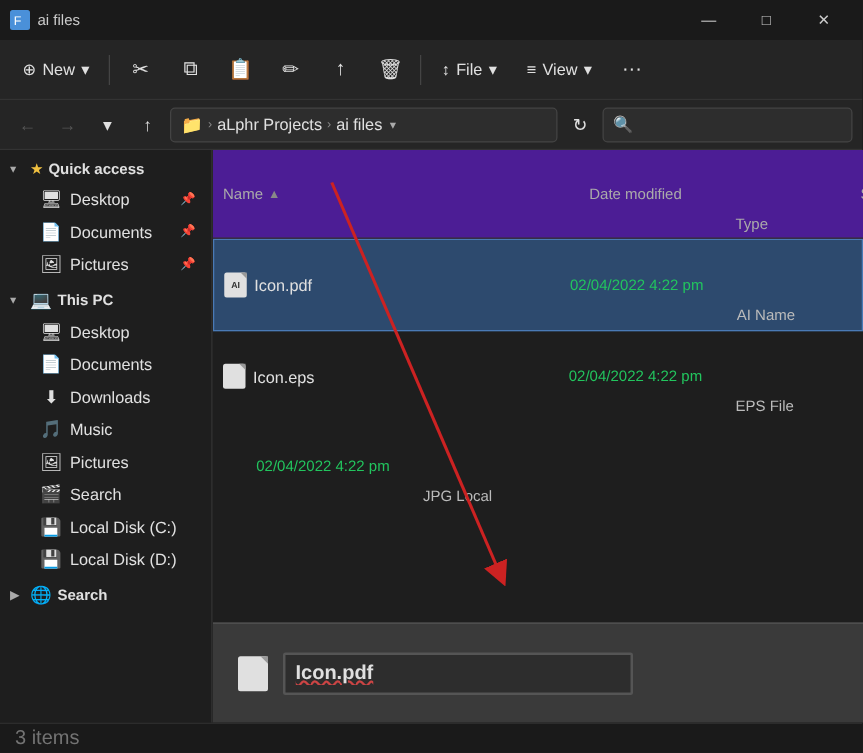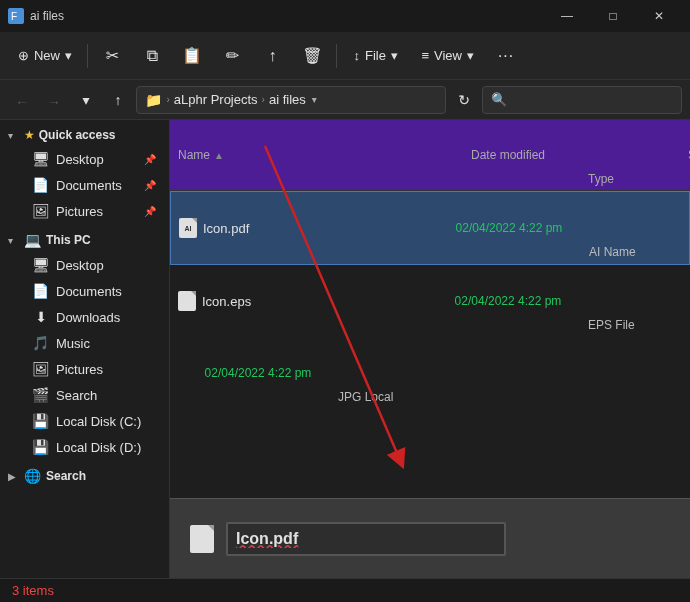--- a/index.html
+++ b/index.html
@@ -369,22 +369,22 @@
     }
 
     
     .status-bar {
       height: 24px;
       background: #1a1a1a;
       display: flex;
       align-items: center;
       padding: 0 12px;
       border-top: 1px solid #333;
-      font-size: 13px;
-      color: #ef4444;
+      font-size: 16px;
+      color: #737373;
       gap: 12px;
     }
   </style>
 </head>
 <body>
 
 <div class="title-bar">
   <div class="title-bar-left">
     <div class="title-bar-icon">
       <svg width="16" height="16" viewBox="0 0 16 16">

